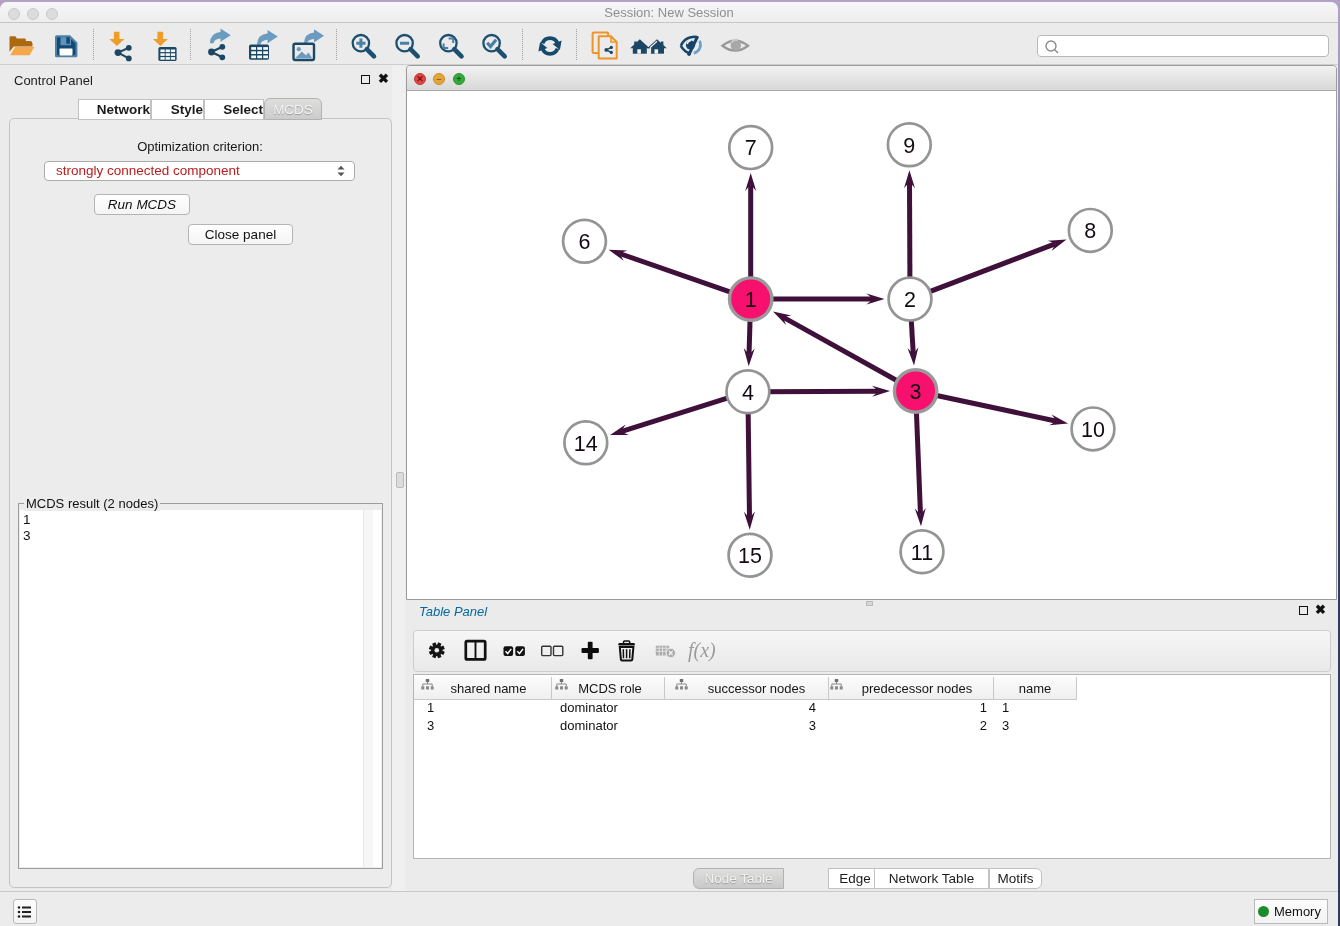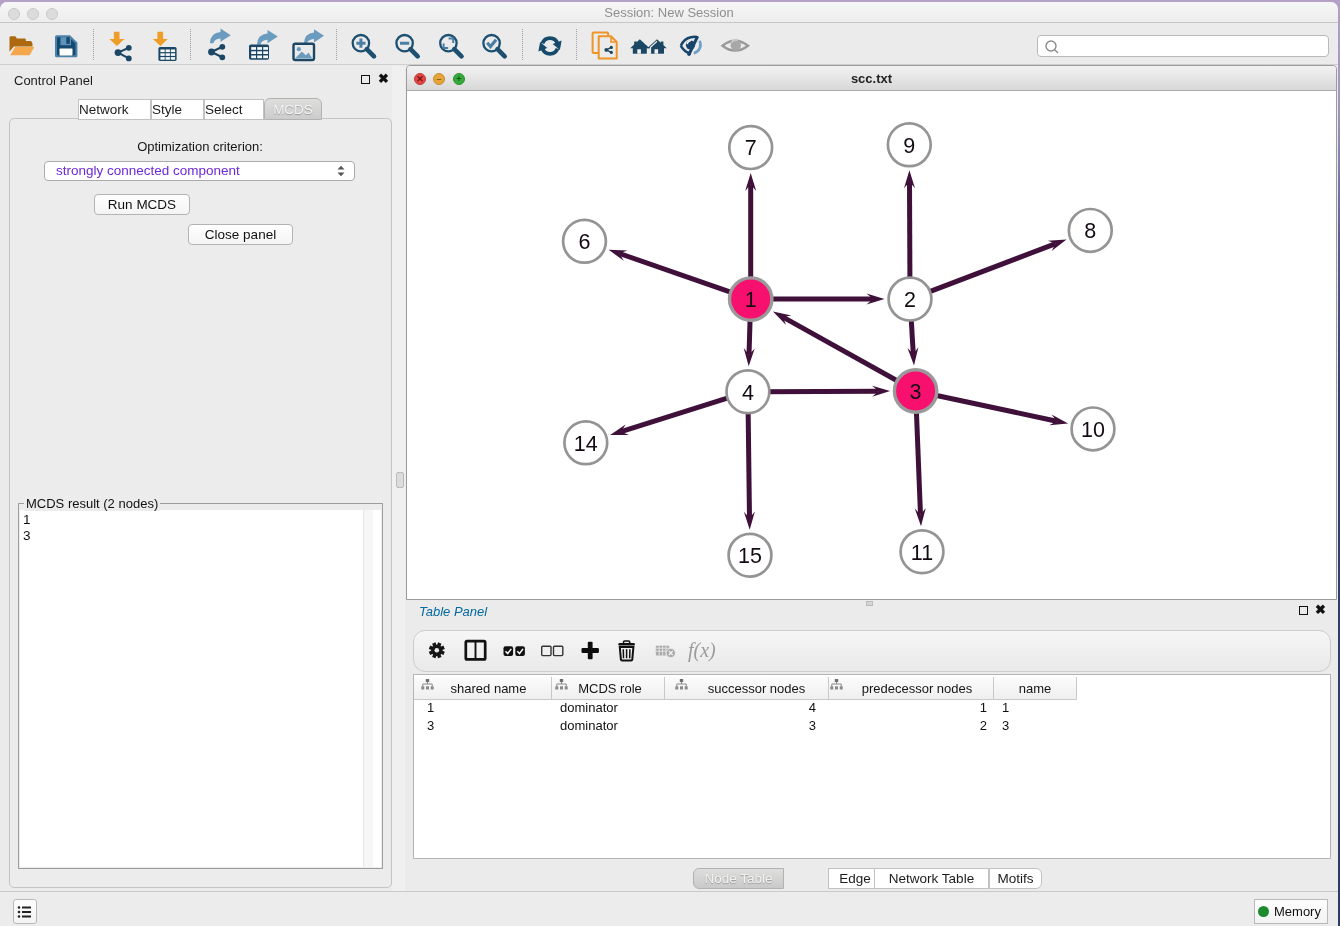--- a/index.html
+++ b/index.html
@@ -9,37 +9,37 @@
 #win { position:absolute; left:0; top:2px; width:1338px; height:924px; background:#ebebeb; border-radius:7px 7px 0 0; overflow:hidden; }
 #titlebar { position:absolute; left:0; top:0; width:1338px; height:21px; background:linear-gradient(#f7f7f7,#ededed); border-bottom:1px solid #c6c6c6; border-radius:7px 7px 0 0; }
 #titlebar .title { position:absolute; left:0; right:0; top:3px; text-align:center; font-size:13px; color:#8f8f8f; }
 .tl { position:absolute; top:6px; width:12px; height:12px; border-radius:50%; background:#dcdcdc; border:1px solid #c9c9c9; }
 #toolbar { position:absolute; left:0; top:22px; width:1338px; height:41px; background:#ebebeb; border-bottom:1px solid #cfcfcf; }
 .tsep { position:absolute; top:5px; height:31px; width:0px; border-left:1px dotted #9f9f9f; }
 #searchbox { position:absolute; left:1037px; top:11px; width:292px; height:22px; background:#fff; border:1px solid #b9b9b9; border-radius:4px; }
 #cp-title { position:absolute; left:14px; top:71px; font-size:13px; color:#1d1d1d; }
 .paneltop-sq { position:absolute; width:9px; height:9px; border:1.5px solid #111; }
 .paneltop-x { position:absolute; font-size:13px; font-weight:bold; color:#111; }
-.cptab { position:absolute; top:97px; height:21px; background:#fff; border:1px solid #c2c2c2; font-size:13.5px; font-weight:400; color:#1c1c1c; text-align:left; line-height:20px; }
+.cptab { position:absolute; top:97px; height:21px; background:#fff; border:1px solid #c2c2c2; font-size:13.5px; font-weight:700; color:#1c1c1c; text-align:right; line-height:20px; }
 #cp-inner { position:absolute; left:9px; top:116px; width:383px; height:770px; background:#ececec; border:1px solid #c4c4c4; border-radius:5px; }
 #mcds-tab { position:absolute; left:264px; top:96px; width:58px; height:22px; background:linear-gradient(#dededd,#cccccc); border:1px solid #b2b2b2; border-radius:6px 6px 0 0; font-size:13.5px; font-weight:400; color:#f4f4f4; text-shadow:0 1px 1px #9a9a9a; text-align:center; line-height:21px; }
 #optlabel { position:absolute; left:0; width:400px; top:137px; text-align:center; font-size:13px; color:#161616; }
-#dropdown { position:absolute; left:44px; top:159px; width:311px; height:20px; background:#fff; border:1px solid #ababab; border-radius:4px; font-size:13.5px; color:#6d28d9; padding-left:11px; line-height:18px; }
+#dropdown { position:absolute; left:44px; top:159px; width:311px; height:20px; background:#fff; border:1px solid #ababab; border-radius:4px; font-size:13.5px; color:#b91c1c; padding-left:11px; line-height:18px; }
 .btn { position:absolute; top:192px; height:21px; background:linear-gradient(#ffffff,#f4f4f4); border:1px solid #b4b4b4; border-radius:4px; font-size:13.5px; color:#111; text-align:center; line-height:19px; }
 #groupbox { position:absolute; left:18px; top:501px; width:365px; height:366px; border:1px solid #9d9d9d; }
 #groupbox-label { position:absolute; left:24px; top:494px; background:#ececec; padding:0 2px; font-size:13px; color:#111; }
 #resultarea { position:absolute; left:20px; top:508px; width:361px; height:357px; background:#fff; }
 #resultarea .ln { font-size:13.5px; color:#111; margin-left:3px; line-height:16px; }
 #res-scroll { position:absolute; left:343px; top:0px; width:10px; height:357px; background:#f6f6f6; border-left:1px solid #e8e8e8; }
 #netwin { position:absolute; left:406px; top:63px; width:931px; height:535px; background:#fff; border:1px solid #9b9b9b; border-radius:4px 4px 0 0; }
 #nettitle { position:absolute; left:0; top:0; width:929px; height:25px; background:linear-gradient(#f2f2f2,#d8d8d8); border-bottom:1px solid #aaa; border-radius:4px 4px 0 0; }
 #nettitle .t { position:absolute; left:0; right:0; top:5px; text-align:center; font-weight:700; font-size:13px; color:#222; }
 .mac { position:absolute; top:7px; width:12px; height:12px; border-radius:50%; font-size:9px; font-weight:bold; text-align:center; line-height:11px; }
 #tp-title { position:absolute; left:419px; top:602px; font-size:13px; color:#0369a1;font-style:italic; }
-#tp-toolbar { position:absolute; left:413px; top:628px; width:918px; height:42px; background:linear-gradient(#f6f6f6,#e9e9e9); border:1px solid #cdcdcd; border-radius:12px; }
+#tp-toolbar { position:absolute; left:413px; top:628px; width:918px; height:42px; background:linear-gradient(#f6f6f6,#e9e9e9); border:1px solid #cdcdcd; border-radius:4px; }
 #tbl { position:absolute; left:413px; top:672px; width:918px; height:185px; background:#fff; border:1px solid #b5b5b5; }
 #tbl-header { position:absolute; left:0; top:2px; width:663px; height:23px; background:linear-gradient(#fcfcfc,#efefef); border-bottom:1px solid #c9c9c9; border-right:1px solid #c9c9c9; }
 .th { position:absolute; top:0; height:22px; border-right:1px solid #c9c9c9; font-size:13px; color:#161616; text-align:center; line-height:23px; }
 .td { position:absolute; font-size:13px; color:#111; height:17px; line-height:17px; }
 .btab { position:absolute; top:866px; height:21px; background:#fff; border:1px solid #c2c2c2; font-size:13.5px; font-weight:400; color:#1c1c1c; text-align:center; line-height:20px; }
 #nodetab { position:absolute; left:693px; top:866px; width:91px; height:21px; background:linear-gradient(#dededd,#c9c9c9); border:1px solid #b2b2b2; border-radius:6px 0 0 6px; font-size:13.5px; font-weight:400; color:#f2f2f2; text-shadow:0 1px 1px #999; text-align:center; line-height:20px; }
 #statusbar { position:absolute; left:0; top:889px; width:1338px; height:35px; background:#ececec; border-top:1px solid #c9c9c9; }
 #membtn { position:absolute; left:1254px; top:897px; width:74px; height:25px; background:linear-gradient(#fdfdfd,#f3f3f3); border:1px solid #b9b9b9; font-size:13px; color:#111; line-height:23px; }
 #listbtn { position:absolute; left:13px; top:897px; width:24px; height:25px; background:linear-gradient(#fdfdfd,#f3f3f3); border:1px solid #b9b9b9; border-radius:3px; }
 </style>
@@ -177,34 +177,33 @@
   <div class="cptab" style="left:78px;  width:73px;">Network</div>
   <div class="cptab" style="left:151px; width:53px;">Style</div>
   <div class="cptab" style="left:204px; width:60px;">Select</div>
   <div id="mcds-tab">MCDS</div>
   <div id="optlabel">Optimization criterion:</div>
   <div id="dropdown">strongly connected component
     <svg width="14" height="16" style="position:absolute; right:6px; top:1px;" viewBox="0 0 14 16">
         <path d="M3.5,6.5 L7,2.8 L10.5,6.5 Z M3.5,9.5 L7,13.2 L10.5,9.5 Z" fill="#555"></path>
       </svg>
   </div>
-  <div class="btn" style="left:94px; width:96px;">Run MCDS</div>
+  <div class="btn" style="left:94px; width:96px;font-style:italic;">Run MCDS</div>
   <div class="btn" style="left:188px; width:105px;margin-top:30px;">Close panel</div>
   <div id="groupbox"></div>
   <div id="resultarea">
       <div class="ln" style="padding-top:2px;">1</div>
       <div class="ln">3</div>
       <div id="res-scroll"></div>
     </div>
   <div id="groupbox-label">MCDS result (2 nodes)</div>
   <div class="abs" style="left:392px; top:64px; width:13px; height:825px; background:#f0f0f0;"></div>
   <div class="abs" style="left:396px; top:470px; width:8px; height:16px; background:#dcdcdc; border:1px solid #bbb; border-radius:2px;"></div>
   <div id="netwin">
     <div id="nettitle">
-      <div class="t">scc.txt</div>
       <div class="mac" style="left:7px; background:#df4744; color:#7c0f0d; border:1px solid #c03c38;">✕</div>
       <div class="mac" style="left:26px; background:#e6a437; color:#8a5e14; border:1px solid #c68e2e;">–</div>
       <div class="mac" style="left:46px; background:#35a939; color:#0e5e11; border:1px solid #2c9230;">+</div>
     </div>
     <svg width="929" height="509" style="position:absolute; left:-1px; top:25px;" viewBox="0 0 929 509">
 <line x1="344.7" y1="208.1" x2="344.7" y2="93.6" stroke="#3f1039" stroke-width="5"></line>
 <path d="M344.7,82.1 L350.2,100.1 L344.7,93.6 L339.2,100.1 Z" fill="#3f1039"></path>
 <line x1="344.7" y1="208.1" x2="213.4" y2="162.5" stroke="#3f1039" stroke-width="5"></line>
 <path d="M202.6,158.7 L221.4,159.4 L213.4,162.5 L217.8,169.8 Z" fill="#3f1039"></path>
 <line x1="344.7" y1="208.1" x2="467.0" y2="208.1" stroke="#3f1039" stroke-width="5"></line>

